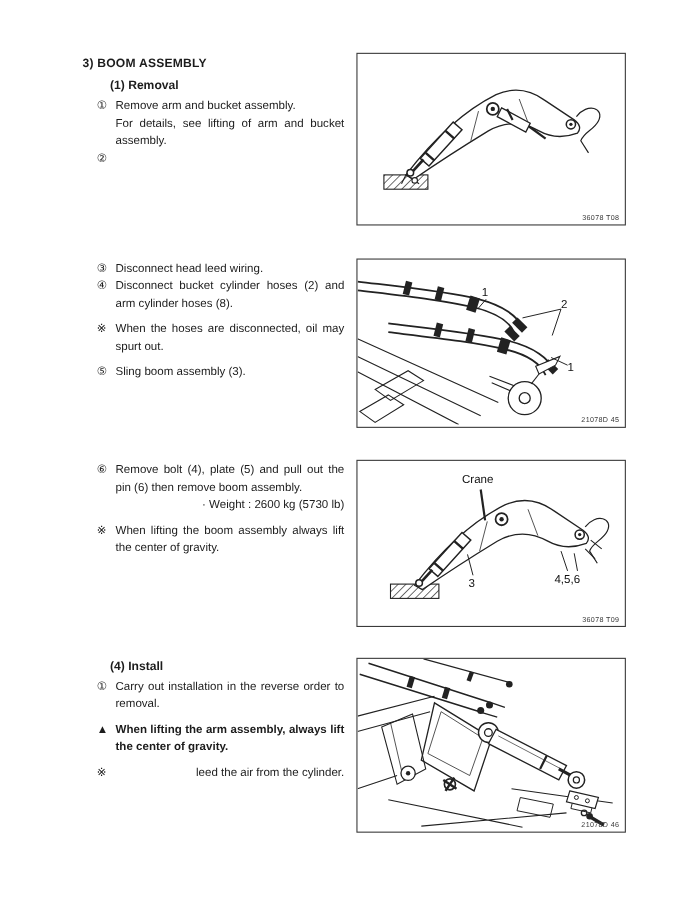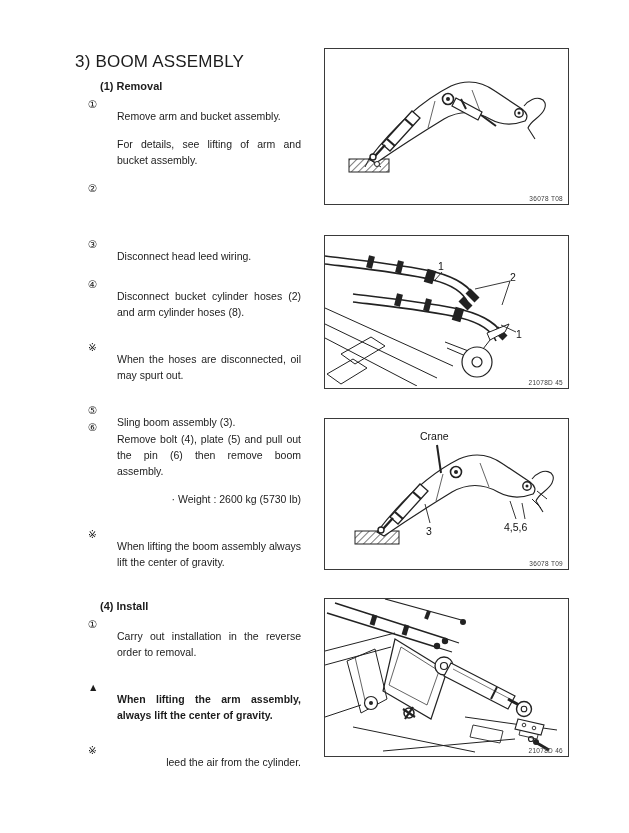--- a/index.html
+++ b/index.html
@@ -1,24 +1,24 @@
 <!DOCTYPE html>
 <html><head>
 <meta charset="utf-8">
 <style>
   html,body{margin:0;padding:0;background:#fff;}
   body{width:629px;height:833px;font-family:"Liberation Sans","DejaVu Sans",sans-serif;color:#1c1c1c;}
   .page{position:relative;width:629px;height:833px;background:#fff;overflow:hidden;}
   .tblock{position:absolute;left:75px;width:238px;}
-  .title{font-size:17px;font-weight:normal;letter-spacing:.2px;margin-bottom:8px;}
+  .title{font-size:11px;font-weight:bold;letter-spacing:.2px;margin-bottom:8px;}
   .h2{font-size:11px;font-weight:bold;margin:0 0 4px 5px;padding-left:20px;}
   .step{display:flex;padding-left:13px;font-size:10.5px;line-height:16px;}
   .step .mk{width:17px;flex:none;}
   .step .bd{flex:1;}
-  .bd p{margin:12px;text-align:justify;}
+  .bd p{margin:0;text-align:justify;}
   .bd p.sub{padding-left:7px;text-align:right;}
   .gap{margin-top:7px;}
   .bold{font-weight:bold;}
   .fig{position:absolute;left:324px;width:243px;background:#fff;border:1px solid #3a3a3a;overflow:hidden;}
   .fig svg{position:absolute;left:0;top:0;display:block;}
   .figref{position:absolute;right:5px;bottom:2px;font-size:6.5px;color:#3a3a3a;letter-spacing:.3px;}
   .figlabel{position:absolute;font-size:10.5px;color:#111;line-height:12px;}
 </style>
 </head>
 <body>

